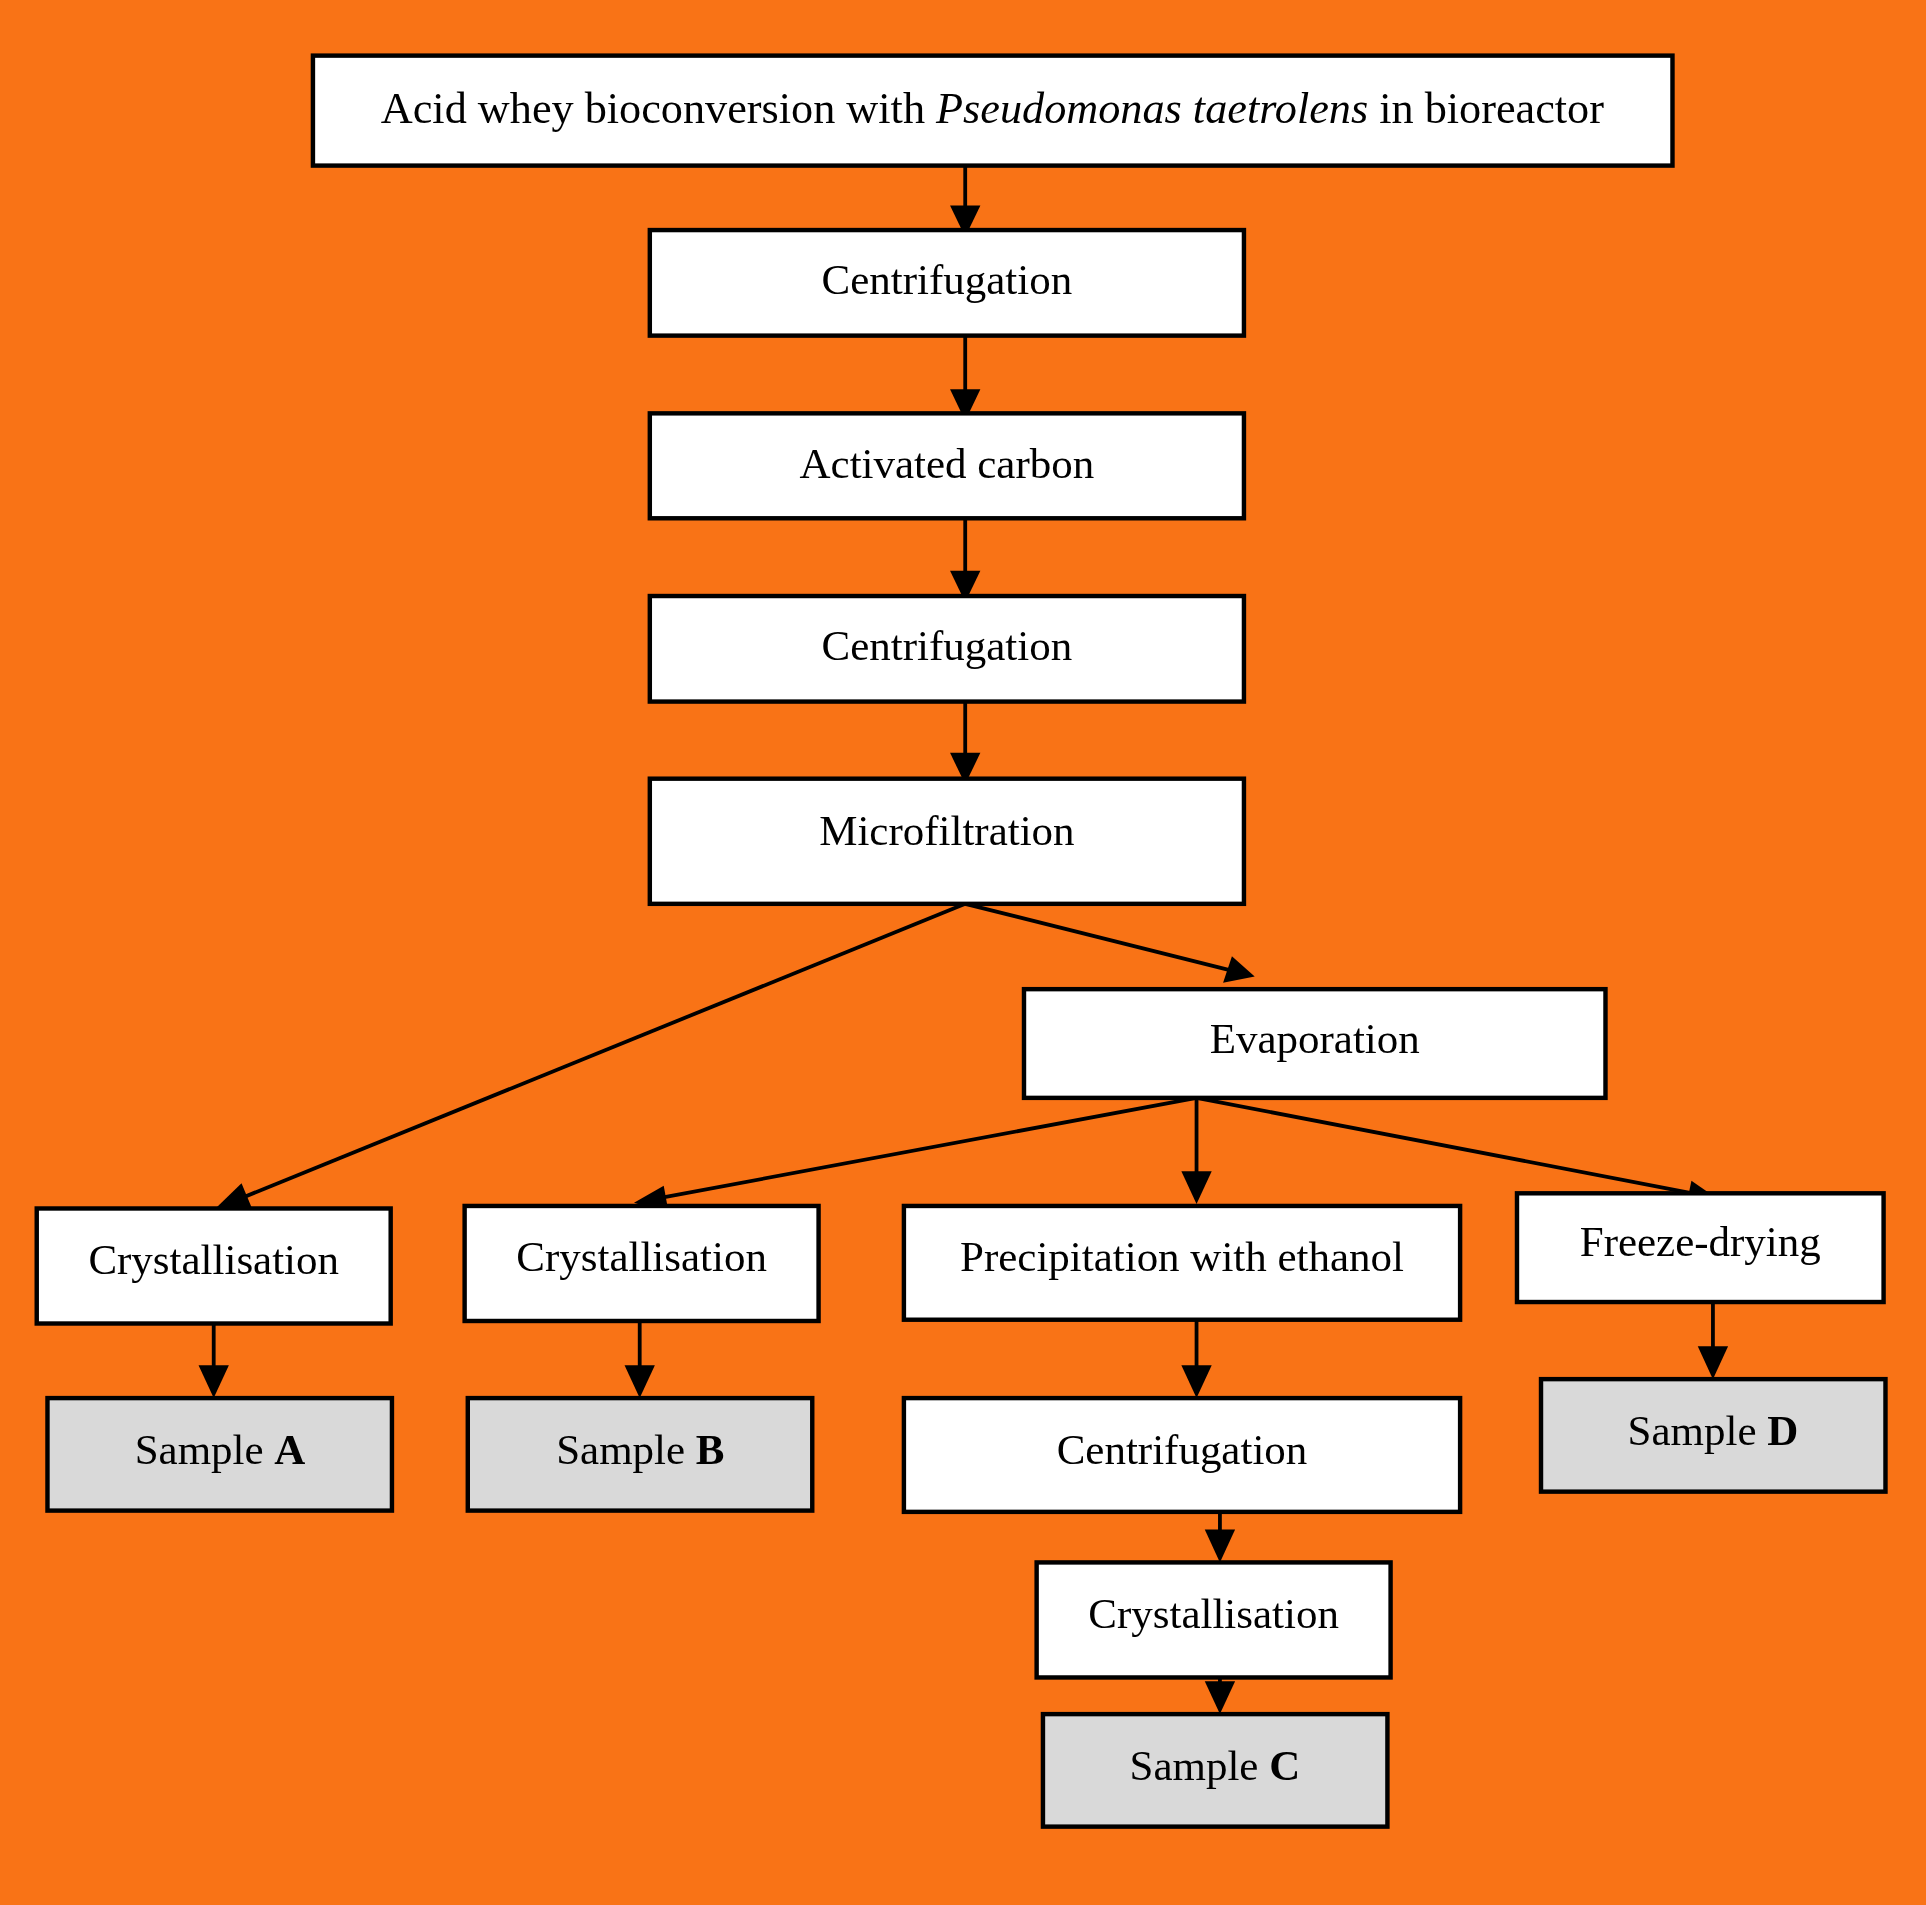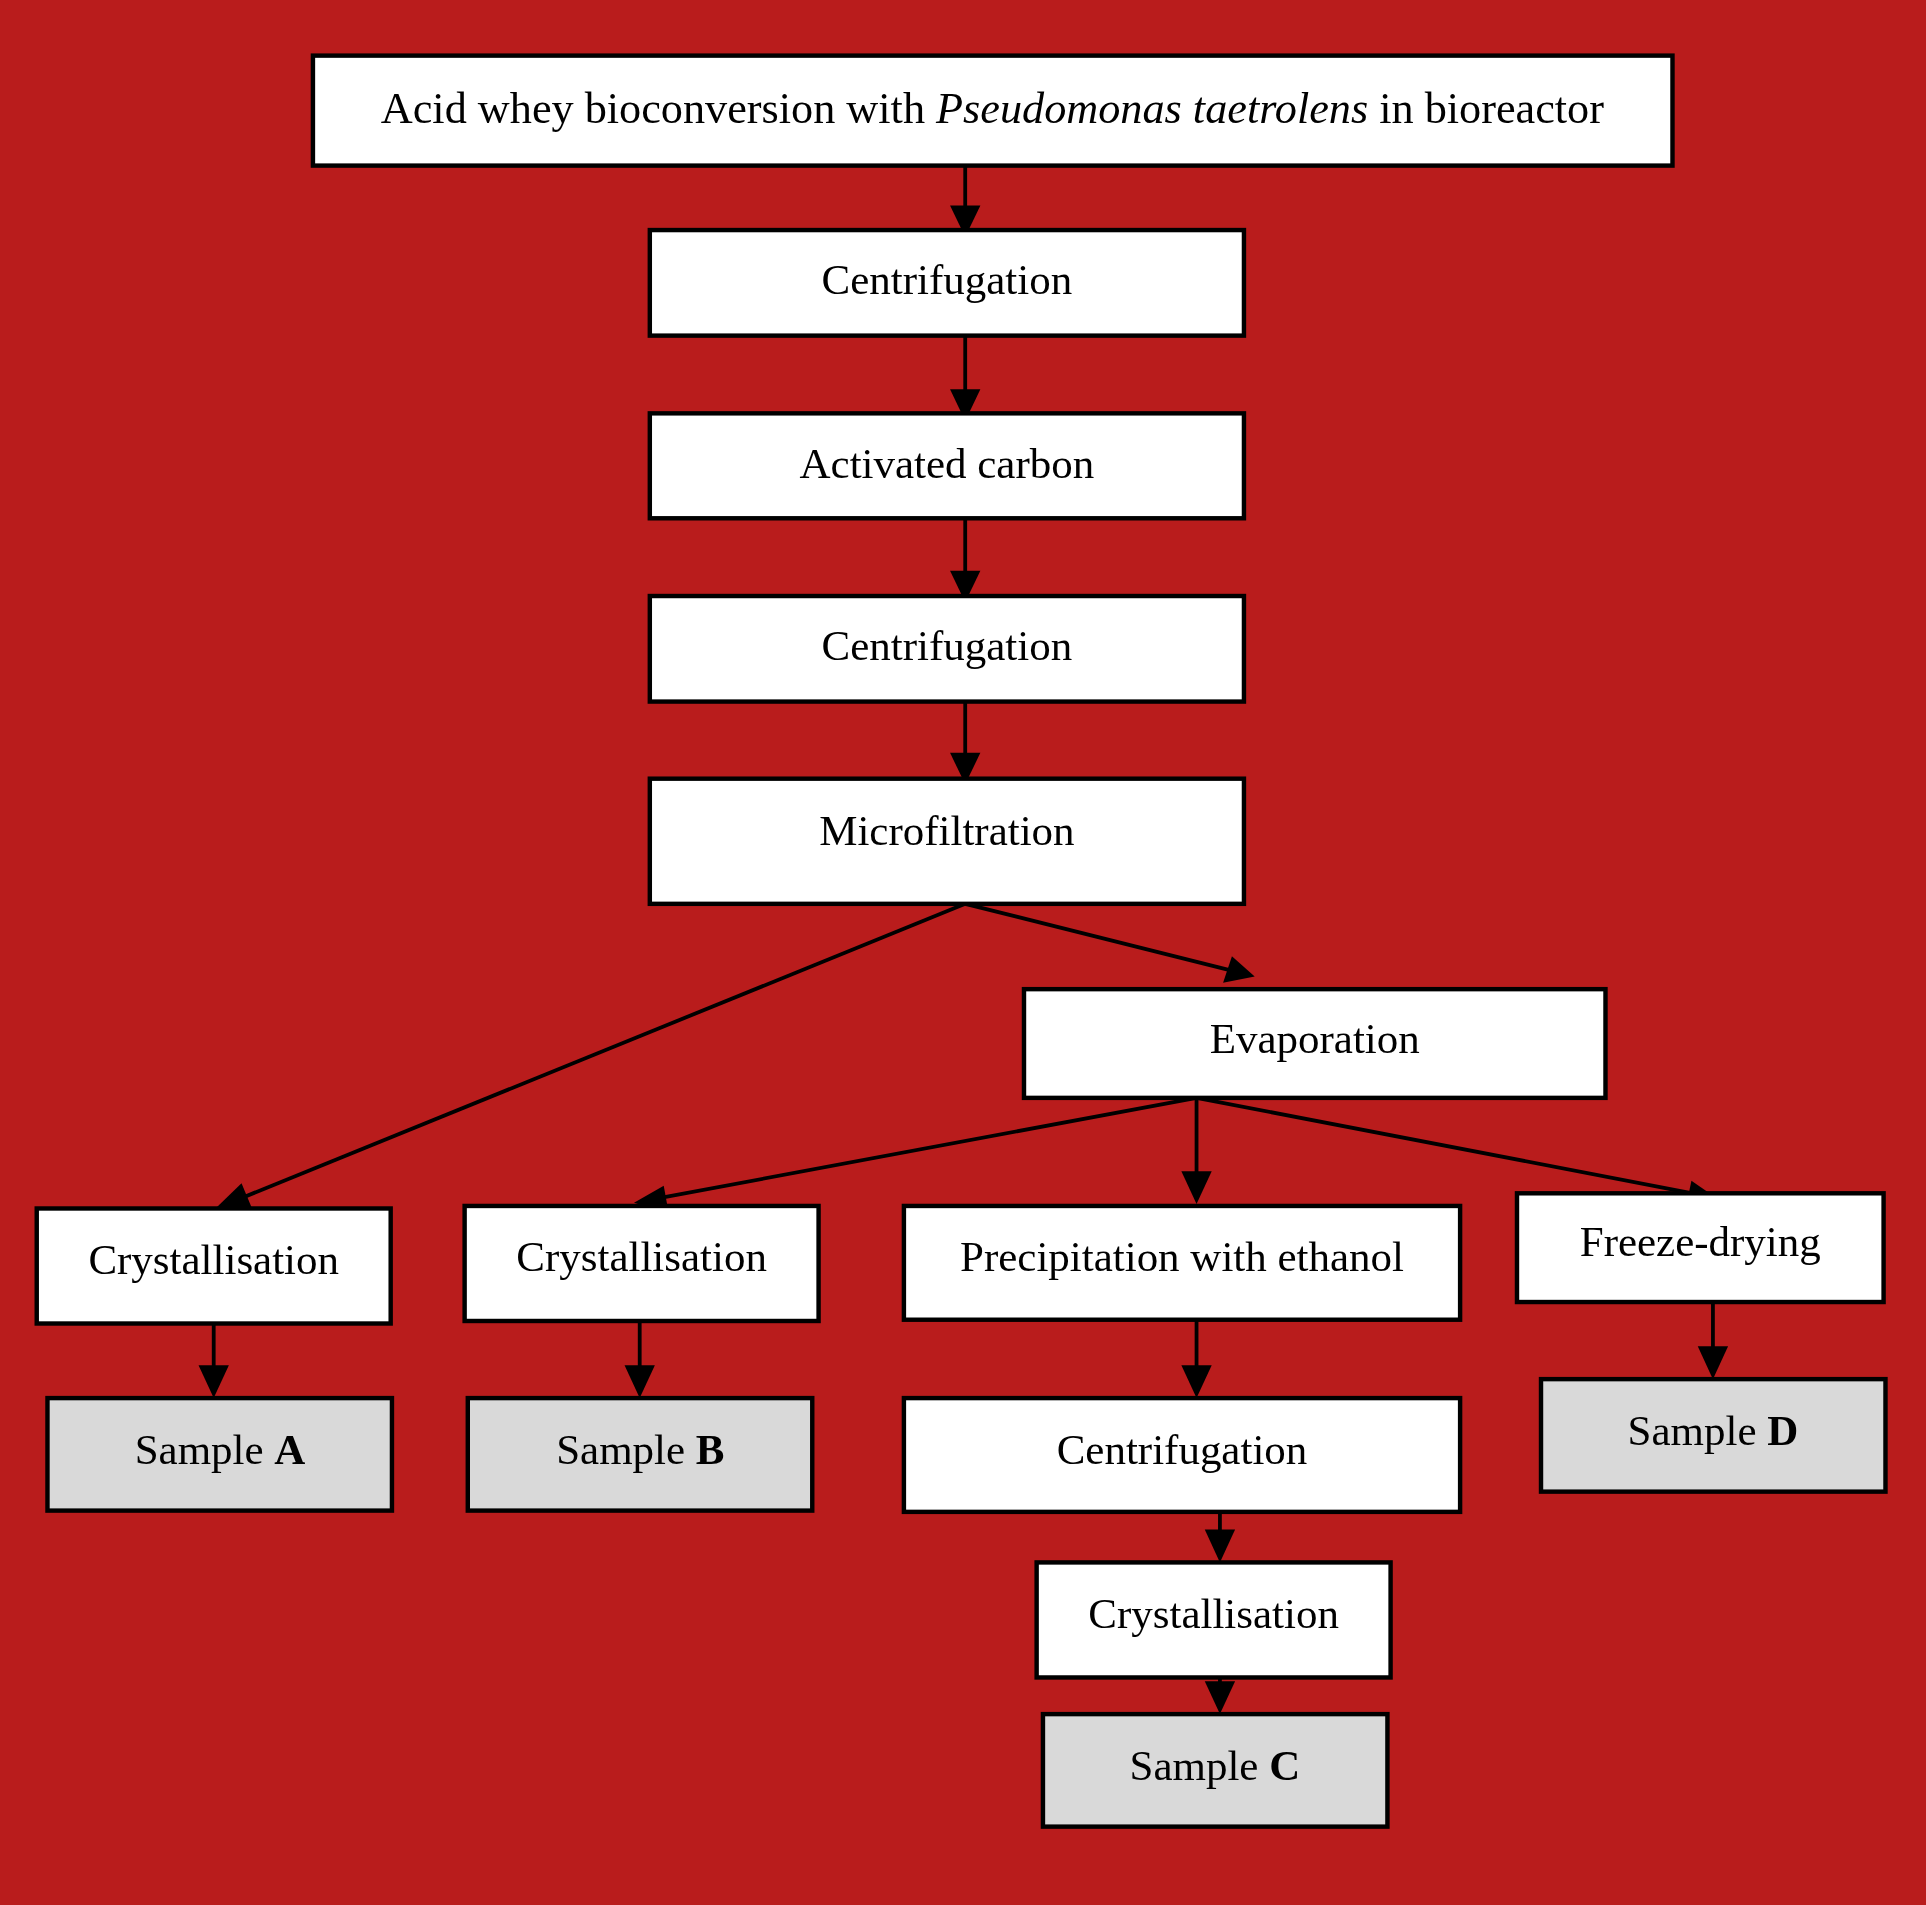--- a/index.html
+++ b/index.html
@@ -11,21 +11,21 @@
   .node-label{font-family:"Liberation Serif","DejaVu Serif",serif;font-size:68px;fill:#000000;text-anchor:middle;dominant-baseline:middle;}
   .node-label.title{font-size:70px;}
   .ital{font-style:italic;}
   .bold{font-weight:bold;}
   .edge{stroke:#000000;stroke-width:6;fill:none;}
   .head{fill:#000000;stroke:none;}
 </style>
 </head>
 <body>
 
-<div id="stage" style="background: #b91c1c;">
+<div id="stage" style="background: #f97316;">
   <svg id="flow" viewBox="0 0 3047 3014">
 
     <g>
 
       <g>
         <line class="edge" x1="1527" y1="262" x2="1527" y2="347" stroke="#000000"></line>
         <polygon class="head" points="1527,375 1503,325 1551,325" fill="#000000"></polygon>
       </g>
 
       <g>

